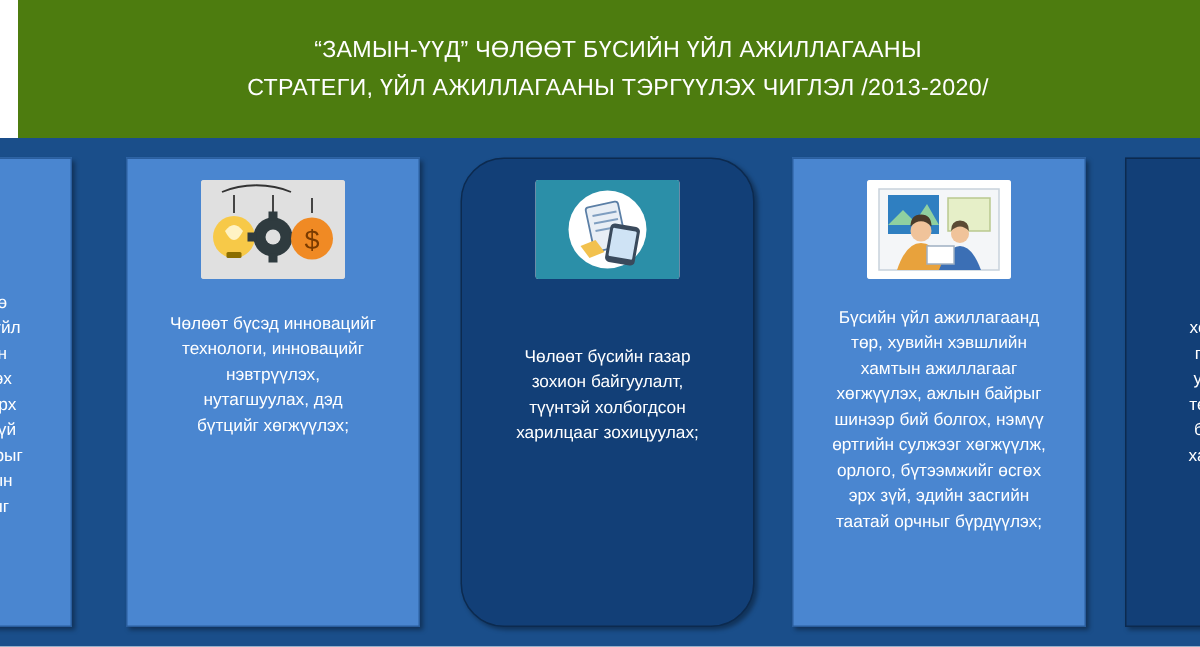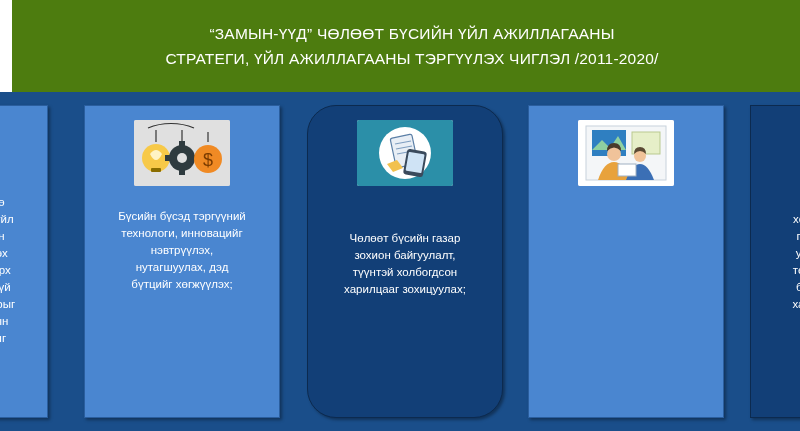--- a/index.html
+++ b/index.html
@@ -139,21 +139,21 @@
 
   
   .icon-canvas { width: 100%; height: 100%; display: block; }
 </style>
 </head>
 <body>
 
 <div class="slide">
 
   <div class="title-bar">
-    <div class="title-text"><span>“ЗАМЫН-ҮҮД”  ЧӨЛӨӨТ БҮСИЙН ҮЙЛ АЖИЛЛАГААНЫ</span><br><span>СТРАТЕГИ, ҮЙЛ АЖИЛЛАГААНЫ ТЭРГҮҮЛЭХ ЧИГЛЭЛ /2011-2020/</span></div>
+    <div class="title-text"><span>“ЗАМЫН-ҮҮД”  ЧӨЛӨӨТ БҮСИЙН ҮЙЛ АЖИЛЛАГААНЫ</span><br><span>СТРАТЕГИ, ҮЙЛ АЖИЛЛАГААНЫ ТЭРГҮҮЛЭХ ЧИГЛЭЛ /2013-2020/</span></div>
   </div>
 
   <div class="body-area">
     <div class="cards">
 
       <div class="card" id="card-1">
         <div class="card-text">өнгө
 өрц үйл
 гийн
 үүлэх
@@ -180,21 +180,21 @@
             <g fill="#2f3b3f">
               <rect x="45" y="21" width="6" height="6"></rect>
               <rect x="45" y="49" width="6" height="6"></rect>
               <rect x="31" y="35" width="6" height="6"></rect>
               <rect x="59" y="35" width="6" height="6"></rect>
             </g>
             <circle cx="74" cy="39" r="14" fill="#f08a24"></circle>
             <text x="74" y="46" font-size="18" text-anchor="middle" fill="#7a3b00" font-family="Liberation Sans, sans-serif">$</text>
           </svg>
         </div>
-        <div class="card-text">Бүсийн бүсэд тэргүүний
+        <div class="card-text">Чөлөөт бүсэд инновацийг
 технологи, инновацийг
 нэвтрүүлэх,
 нутагшуулах, дэд
 бүтцийг хөгжүүлэх;</div>
       </div>
 
       <div class="card dark" id="card-3">
         <div class="card-icon">
           <svg class="icon-canvas" viewBox="0 0 96 66" xmlns="http://www.w3.org/2000/svg">
             <rect x="0" y="0" width="96" height="66" fill="#2b8fa8"></rect>
@@ -226,20 +226,29 @@
             <rect x="54" y="12" width="28" height="22" fill="#e6efc8" stroke="#b9c98f"></rect>
             <path d="M20 60 q6 -18 16 -18 q10 0 16 18 z" fill="#e8a23c"></path>
             <circle cx="36" cy="34" r="7" fill="#f0c39a"></circle>
             <path d="M29 31 q7 -7 14 0 q0 -8 -7 -8 q-7 0 -7 8 z" fill="#4a3b2a"></path>
             <path d="M48 60 q6 -16 14 -16 q8 0 14 16 z" fill="#3b6fb5"></path>
             <circle cx="62" cy="36" r="6" fill="#f0c39a"></circle>
             <path d="M56 34 q6 -6 12 0 q0 -7 -6 -7 q-6 0 -6 7 z" fill="#5b4a34"></path>
             <rect x="40" y="44" width="18" height="12" fill="#ffffff" stroke="#9fb0c2"></rect>
           </svg>
         </div>
+        <div class="card-text">Бүсийн үйл ажиллагаанд
+төр, хувийн хэвшлийн
+хамтын ажиллагааг
+хөгжүүлэх,  ажлын байрыг
+шинээр бий болгох, нэмүү
+өртгийн сулжээг хөгжүүлж,
+орлого, бүтээмжийг өсгөх
+эрх зүй, эдийн засгийн
+таатай  орчныг бүрдүүлэх;</div>
       </div>
 
       <div class="card dark" id="card-5">
         <div class="card-text">ө
 хөгж
 гад
 уло
 төри
 бүс
 хамт</div>

